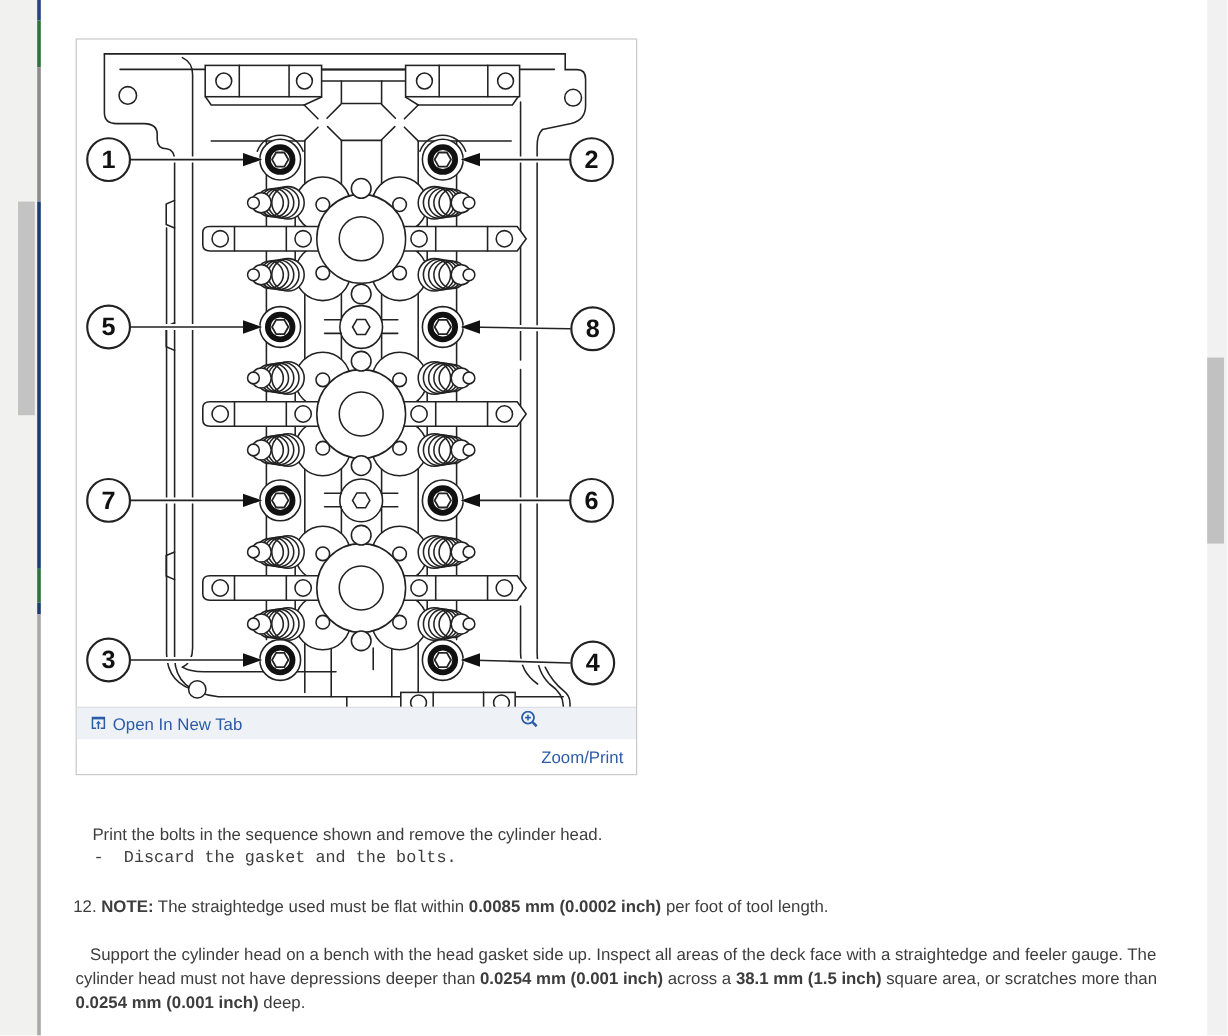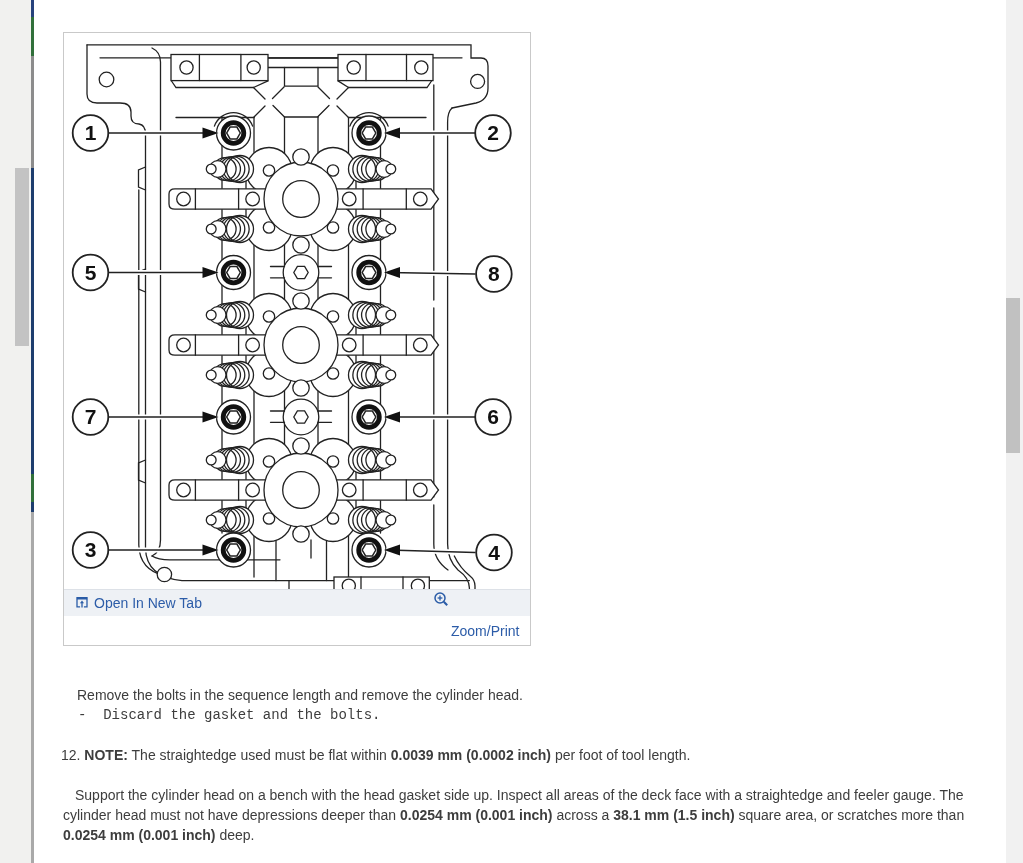--- a/index.html
+++ b/index.html
@@ -531,22 +531,22 @@
         <circle cx="6" cy="6" r="5"></circle>
         <line x1="9.8" y1="9.8" x2="13.2" y2="13.2" stroke-width="2.1"></line>
         <line x1="3.6" y1="6" x2="8.4" y2="6" stroke-width="1.3"></line>
         <line x1="6" y1="3.6" x2="6" y2="8.4" stroke-width="1.3"></line>
       </svg>
 
 <span class="abs" style="left:387px;top:5.5px;margin-top:27px;">Zoom/Print</span>
 </div>
 </div>
 
-<div class="abs" style="left:77px;top:687px;font-size:14px;color:#3d3d3d;">Remove the bolts in the sequence length and remove the cylinder head.</div>
+<div class="abs" style="left:77px;top:687px;font-size:14px;color:#3d3d3d;">Print the bolts in the sequence shown and remove the cylinder head.</div>
 
 <div class="abs" style="left:78px;top:707px;font-size:14px;color:#3d3d3d;font-family:Liberation Mono, monospace;">-&nbsp;&nbsp;Discard the gasket and the bolts.</div>
 
-<div class="abs" style="left:61px;top:747px;font-size:14px;color:#3d3d3d;">12. <b>NOTE:</b> The straightedge used must be flat within <b>0.0039 mm (0.0002 inch)</b> per foot of tool length.</div>
+<div class="abs" style="left:61px;top:747px;font-size:14px;color:#3d3d3d;">12. <b>NOTE:</b> The straightedge used must be flat within <b>0.0085 mm (0.0002 inch)</b> per foot of tool length.</div>
 
 <div class="abs" style="left:63px;top:785px;width:916px;font-size:14px;line-height:20.2px;color:#3d3d3d;text-indent:12px;">Support the cylinder head on a bench with the head gasket side up. Inspect all areas of the deck face with a straightedge and feeler gauge. The cylinder head must not have depressions deeper than <b>0.0254 mm (0.001 inch)</b> across a <b>38.1 mm (1.5 inch)</b> square area, or scratches more than <b>0.0254 mm (0.001 inch)</b> deep.</div>
 
 <div class="abs" style="left:1006px;top:0;width:17px;height:863px;background:#f1f1f1;"></div>
 
 <div class="abs" style="left:1006px;top:298px;width:14px;height:155px;background:#c1c1c1;"></div>
 </body></html>

